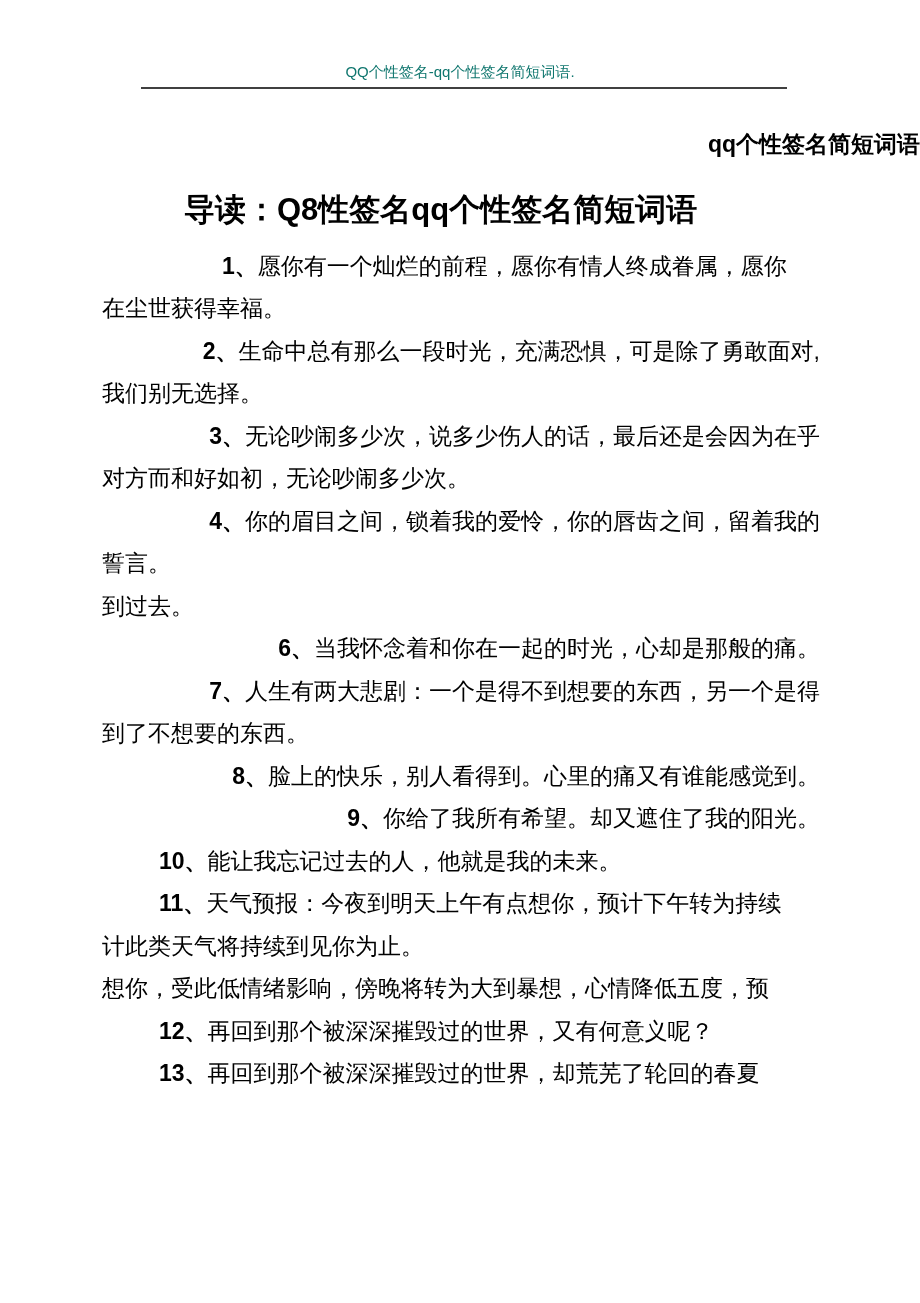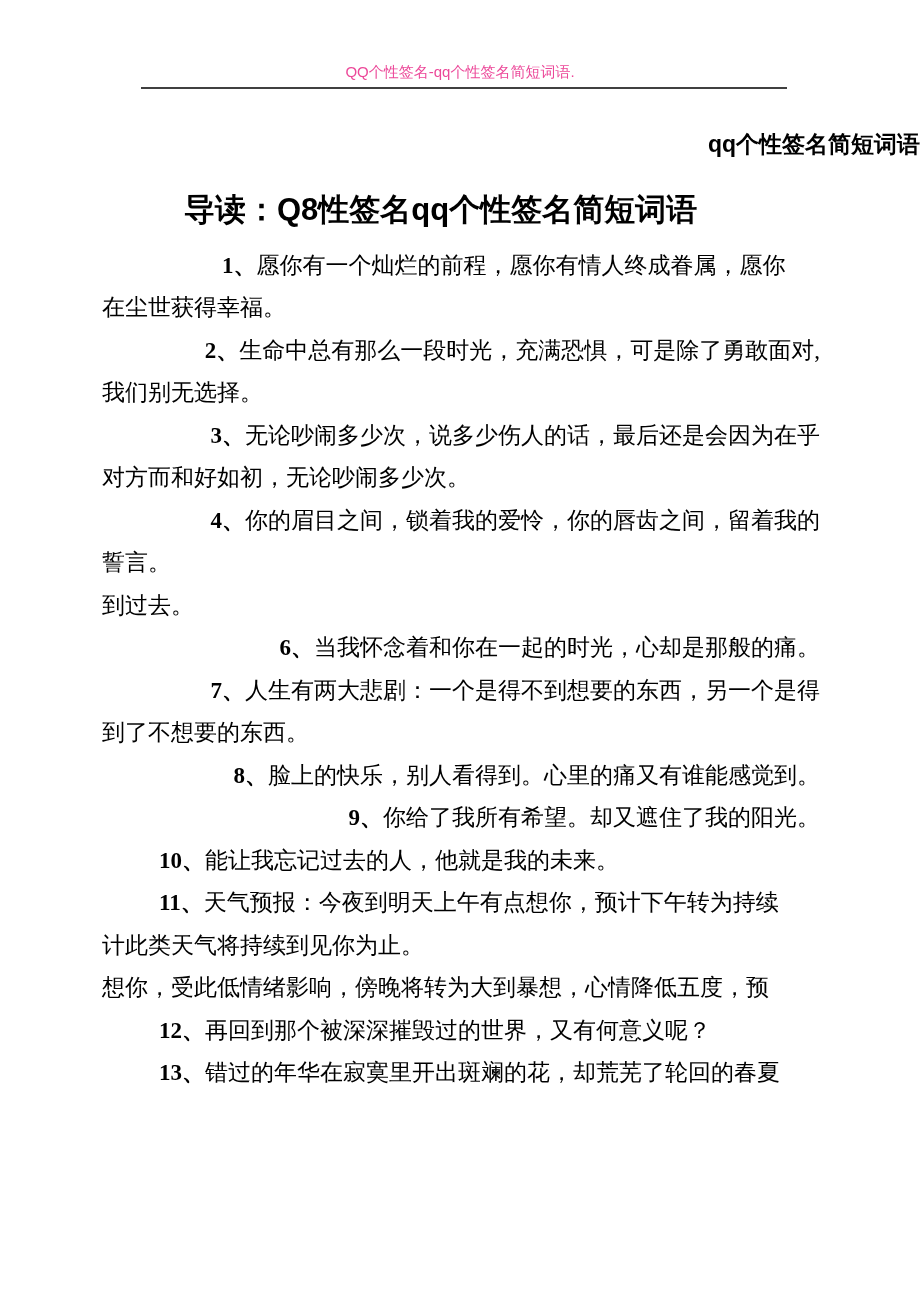--- a/index.html
+++ b/index.html
@@ -11,21 +11,21 @@
     font-family: "Liberation Sans", "DejaVu Sans", sans-serif;
     overflow: hidden;
   }
   .page { position: relative; width: 920px; height: 1303px; background: #ffffff; }
 
   .header {
     padding-top: 62px;
     text-align: center;
     font-size: 15px;
     line-height: 19px;
-    color: #ec4899;
+    color: #0f766e;
   }
   .rule {
     height: 0;
     border-top: 2px solid #404040;
     margin: 6px 133px 0 141px;
   }
   .title {
     margin: 37px 0 0 0;
     text-align: right;
     font-size: 23px;
@@ -37,21 +37,20 @@
     font-size: 31px;
     line-height: 42.5px;
     font-weight: 700;
     text-indent: 82px;
     white-space: nowrap;
   }
   .items {
     margin: 13px 100px 0 102px;
     font-size: 23px;
     line-height: 42.5px;
-    font-family: Liberation Serif, serif;
   }
   .line { white-space: nowrap; }
   .item.ind-xl .first { text-indent: 120px; }
   .item.ind-l  .first { text-indent: 82px; text-align: right; }
   .item.ind-m  .first { text-indent: 57px; }
   .num { font-weight: 700; }
 </style>
 </head>
 <body>
 
@@ -98,16 +97,16 @@
       </div>
       <div class="item ind-m">
         <div class="line first"><span class="num">11、</span><span>天气预报：今夜到明天上午有点想你，预计下午转为持续</span></div>
         <div class="line">计此类天气将持续到见你为止。</div>
         <div class="line">想你，受此低情绪影响，傍晚将转为大到暴想，心情降低五度，预</div>
       </div>
       <div class="item ind-m">
         <div class="line first"><span class="num">12、</span><span>再回到那个被深深摧毁过的世界，又有何意义呢？</span></div>
       </div>
       <div class="item ind-m">
-        <div class="line first"><span class="num">13、</span><span>错过的年华在寂寞里开出斑斓的花，却荒芜了轮回的春夏</span></div>
+        <div class="line first"><span class="num">13、</span><span>再回到那个被深深摧毁过的世界，却荒芜了轮回的春夏</span></div>
       </div>
     </div>
 </div>
 
 </body></html>

